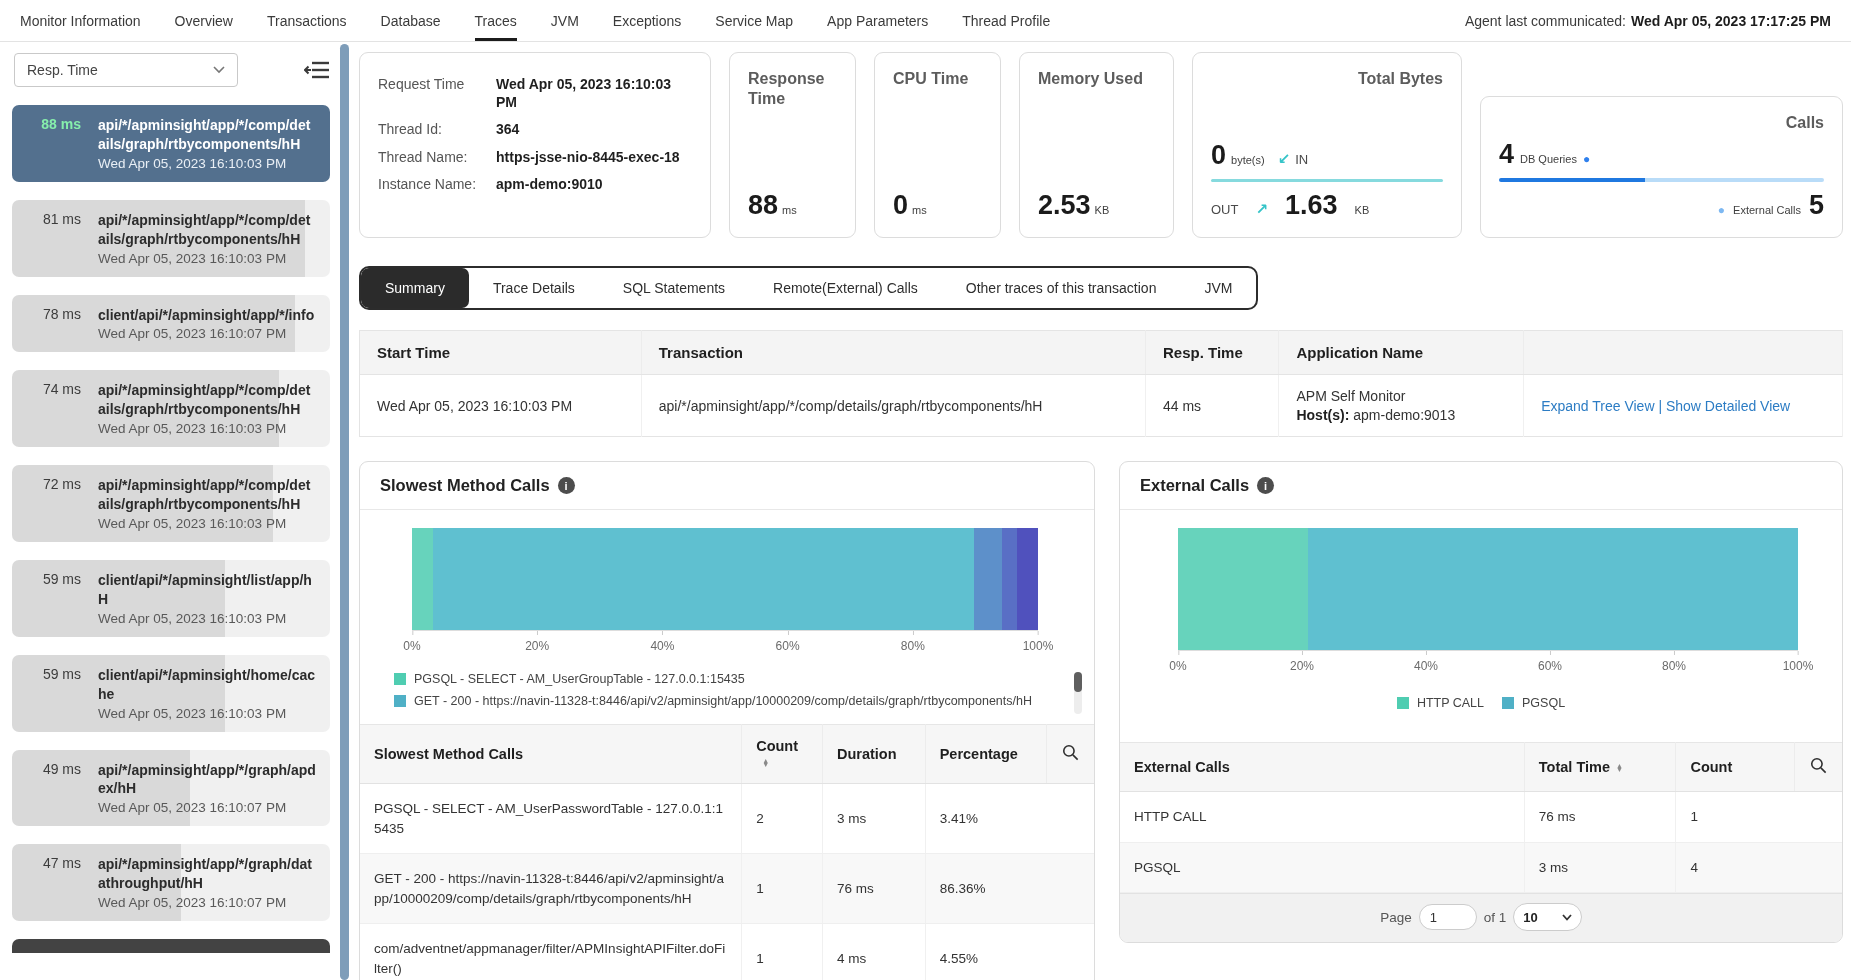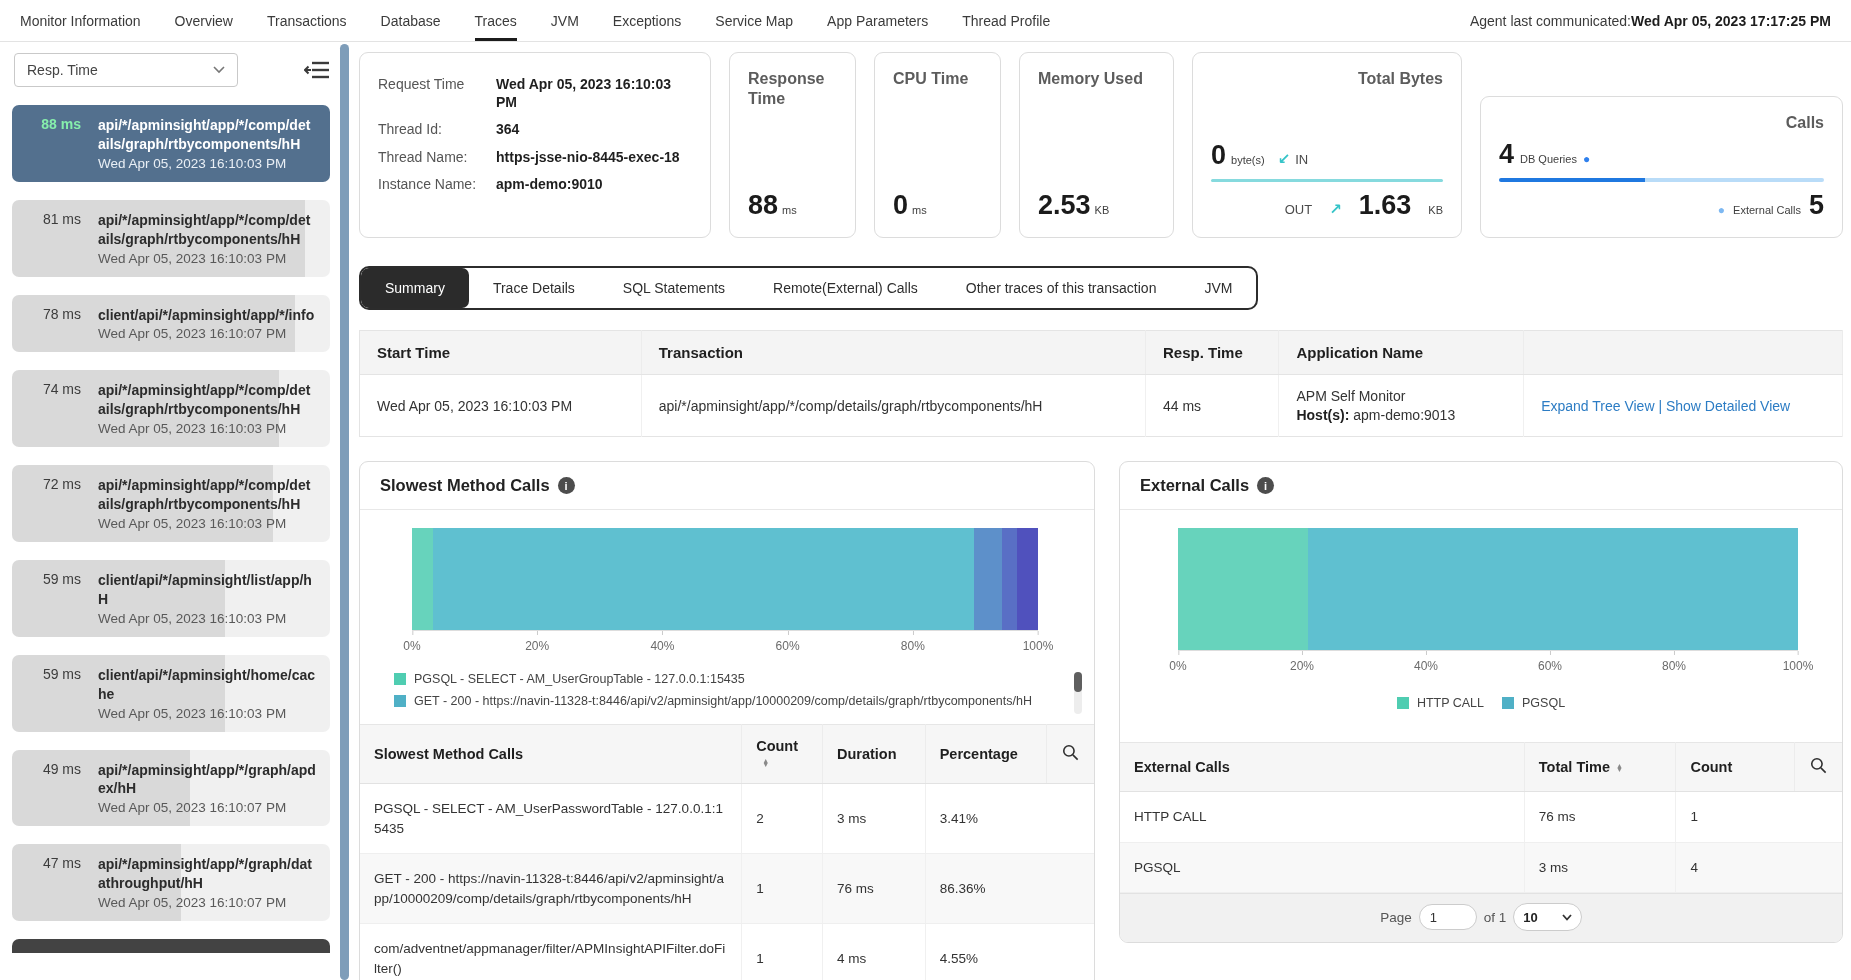--- a/index.html
+++ b/index.html
@@ -6,21 +6,21 @@
   html,body { width:1851px; height:980px; overflow:hidden; background:#fff;
     font-family:"Liberation Sans","DejaVu Sans",sans-serif; color:#2e2e2e; }
 
   
   .topnav { height:42px; display:flex; align-items:stretch; border-bottom:1px solid #e3e3e3;
     padding:0 20px; }
   .nav-items { display:flex; gap:34px; }
   .nav-item { display:flex; align-items:center; font-size:14px; color:#3b3b3b; cursor:pointer;
     border-bottom:3px solid transparent; padding-top:3px; }
   .nav-item.active { border-bottom-color:#1c1c1c; }
-  .agent-info { margin-left:auto; display:flex; align-items:center; font-size:14px; color:#3b3b3b; }
+  .agent-info { margin-left:auto; display:flex; align-items:center; font-size:14px; color:#3b3b3b; gap:5px;}
   .agent-info b { color:#1d1d1d; }
 
   
   .frame { display:flex; height:938px; }
 
   
   .sidebar { width:340px; flex:0 0 340px; padding-top:11px; position:relative; }
   .sidebar-top { display:flex; align-items:center; padding:0 10px 0 14px; }
   .sort-dropdown { width:224px; height:34px; border:1px solid #c9c9c9; border-radius:4px;
     display:flex; align-items:center; padding:0 12px; font-size:14px; color:#444; cursor:pointer; background:#fff;}
@@ -60,21 +60,21 @@
   .card-title { font-size:16px; font-weight:bold; color:#5c5c5c; line-height:1.25; }
   .card-title.right { text-align:right; }
   .big-row { margin-top:auto; display:flex; align-items:baseline; gap:4px; }
   .big-num { font-size:27px; font-weight:bold; color:#1b1b1b; }
   .unit { font-size:11px; color:#3f3f3f; }
   .card-bytes { width:270px; flex:0 0 270px; }
   .bytes-in { margin-top:auto; display:flex; align-items:baseline; gap:5px; }
   .arrow-in::after { content:"↙"; color:#35c4c8; font-size:15px; font-weight:bold; }
   .arrow-out::after { content:"↗"; color:#35c4c8; font-size:15px; font-weight:bold; }
   .bytes-divider { height:3px; background:#86dade; margin:8px 0; border-radius:2px; }
-  .bytes-out { display:flex; align-items:baseline; gap:17px; justify-content:flex-end; }
+  .bytes-out { display:flex; align-items:baseline; gap:17px; justify-content:flex-start; }
   .small-caps { font-size:13px; color:#4a4a4a; }
   .card-calls { flex:1;margin-top:44px; }
   .calls-db { margin-top:auto; display:flex; align-items:baseline; gap:6px; }
   .dot-dark::after { content:"●"; color:#2f80ed; font-size:12px; }
   .dot-light::after { content:"●"; color:#7db8f2; font-size:12px; }
   .calls-divider { height:4px; margin:8px 0; border-radius:2px;
     background:linear-gradient(to right,#1f78e0 45%,#b9dcf8 45%); }
   .calls-ext { display:flex; align-items:baseline; gap:8px; justify-content:flex-end; }
 
   

